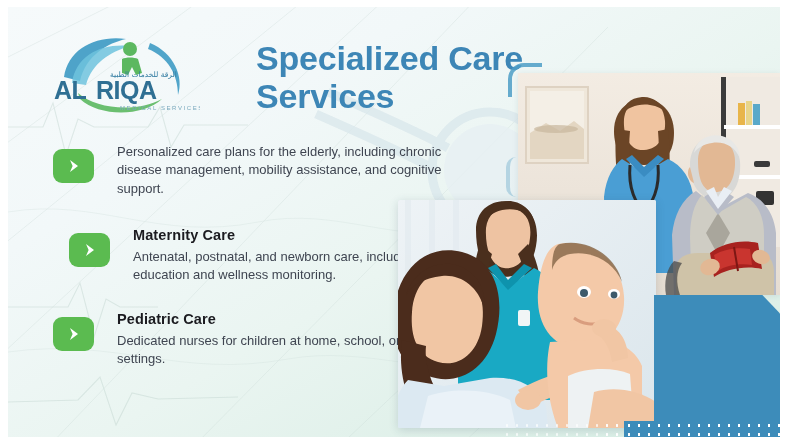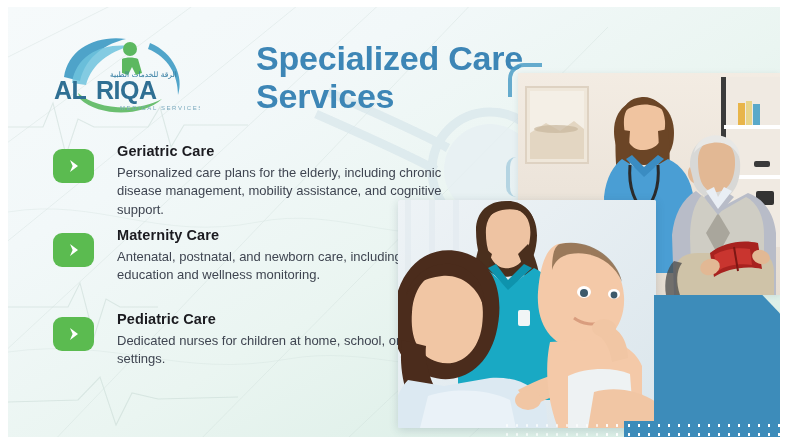--- a/index.html
+++ b/index.html
@@ -38,21 +38,21 @@
   #title{
     position:absolute; left:248px; top:32px; width:300px;
     color:#3d86b6;
     font-size:34px; font-weight:bold; line-height:1.13;
     letter-spacing:-0.2px;
   }
 
   
   .service{position:absolute;left:45px;width:400px;}
   .service.s1{top:136px;}
-  .service.s2{top:220px;}
+  .service.s2{top:220px;margin-left:16px;}
   .service.s3{top:304px;}
 
   .chev{
     position:absolute;left:0;top:6px;
     width:41px;height:34px;border-radius:9px;
     background:#5bbb50;
     display:flex;align-items:center;justify-content:center;
   }
   .chev svg{display:block;}
 
@@ -188,21 +188,20 @@
     <div>Services</div>
   </div>
 
   <div class="service s1">
     <div class="chev">
       <svg width="18" height="18" viewBox="0 0 18 18">
         <path d="M5 3 L13 9 L5 15 L7.6 9 Z" fill="#ffffff"></path>
       </svg>
     </div>
     <div class="svc-body">
-      <p class="svc-title">Geriatric Care</p>
       <p class="svc-desc">Personalized care plans for the elderly, including chronic disease management, mobility assistance, and cognitive support.</p>
     </div>
   </div>
 
   <div class="service s2">
     <div class="chev">
       <svg width="18" height="18" viewBox="0 0 18 18">
         <path d="M5 3 L13 9 L5 15 L7.6 9 Z" fill="#ffffff"></path>
       </svg>
     </div>

